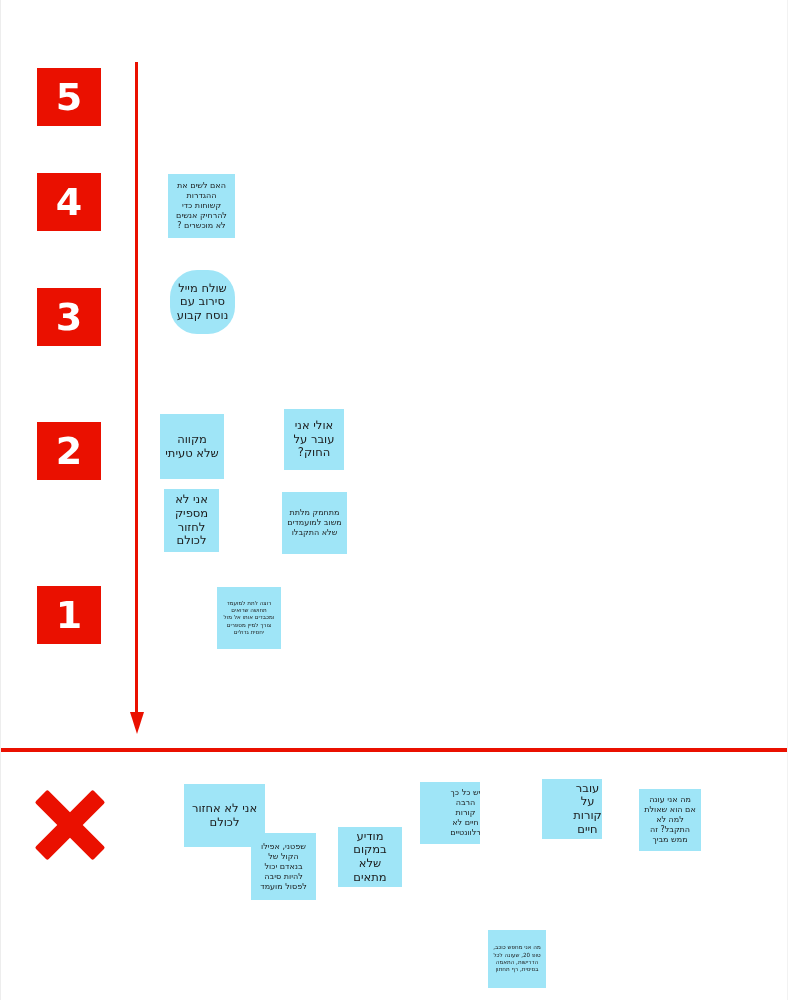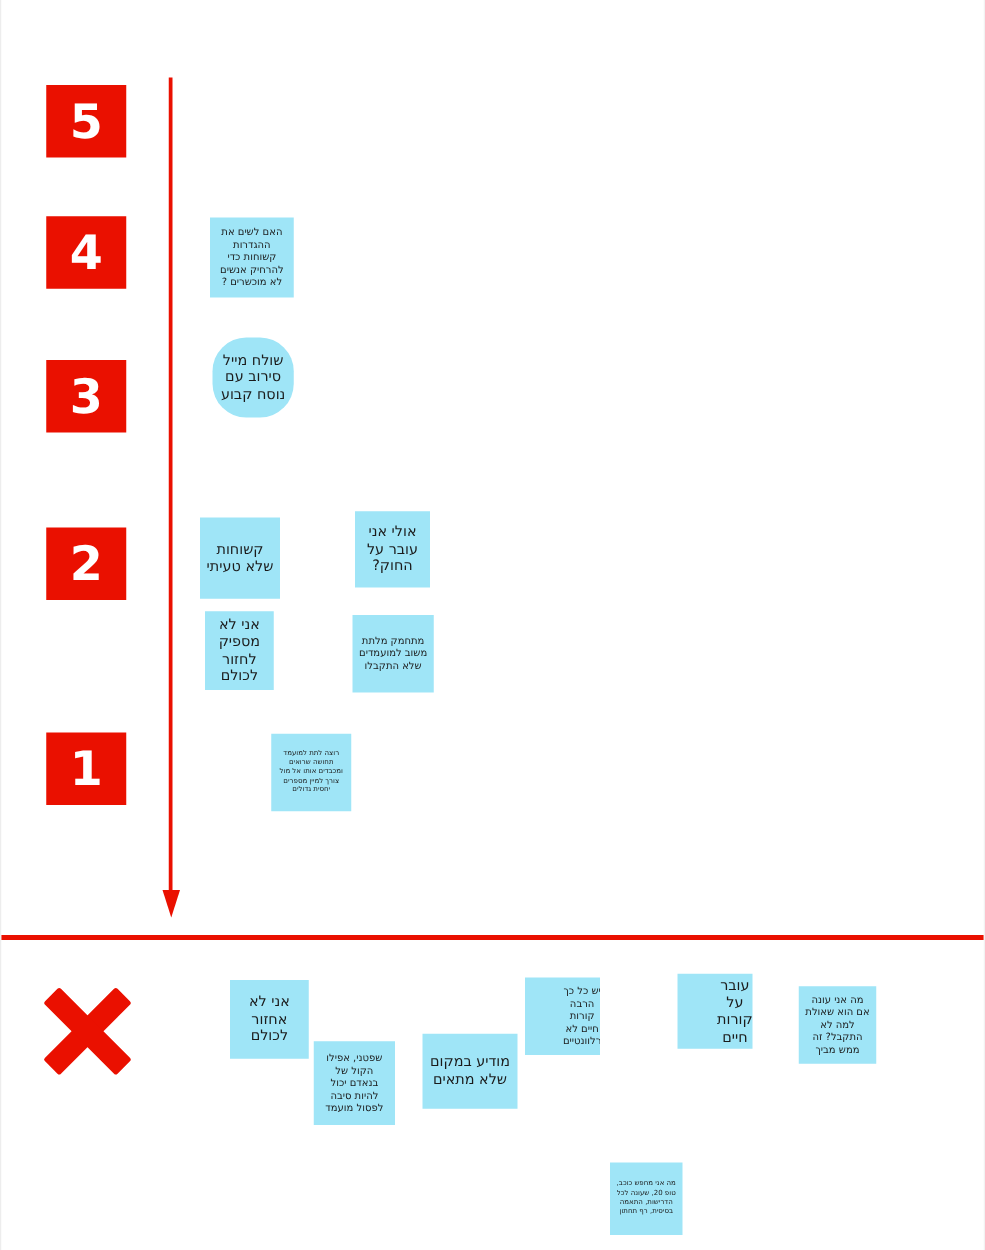--- a/index.html
+++ b/index.html
@@ -150,29 +150,29 @@
   <div class="divider"></div>
 
   <div class="x-mark">
     <span class="a"></span>
     <span class="b"></span>
   </div>
 
   <div id="notes-above">
       <div class="note sz-s" style="left: 167px; top: 174px; width: 67px; height: 64px;">האם לשים את ההגדרות קשוחות כדי להרחיק אנשים לא מוכשרים ?</div>
       <div class="note sz-m" style="left: 169px; top: 270px; width: 65px; height: 64px; border-radius: 27px;">שולח מייל סירוב עם נוסח קבוע</div>
-      <div class="note sz-m" style="left: 159px; top: 414px; width: 64px; height: 65px;">קשוחות שלא טעיתי</div>
+      <div class="note sz-m" style="left: 159px; top: 414px; width: 64px; height: 65px;">מקווה שלא טעיתי</div>
       <div class="note sz-m" style="left: 283px; top: 409px; width: 60px; height: 61px;">אולי אני עובר על החוק?</div>
       <div class="note sz-m" style="left: 163px; top: 489px; width: 55px; height: 63px;">אני לא מספיק לחזור לכולם</div>
       <div class="note sz-s" style="left: 281px; top: 492px; width: 65px; height: 62px;">מתחמק מלתת משוב למועמדים שלא התקבלו</div>
       <div class="note sz-xs" style="left: 216px; top: 587px; width: 64px; height: 62px;">רוצה לתת למועמד תחושה שרואים ומכבדים אותו אל מול צורך למיין מספרים יחסית גדולים</div>
     </div>
   <div id="notes-below">
-      <div class="note sz-m" style="left: 183px; top: 784px; width: 63px; height: 63px;">אני לא אחזור לכולם</div>
+      <div class="note sz-m" style="left: 183px; top: 784px; width: 81px; height: 63px;">אני לא אחזור לכולם</div>
       <div class="note sz-s" style="left: 250px; top: 833px; width: 65px; height: 67px;">שפטני, אפילו הקול של בנאדם יכול להיות סיבה לפסול מועמד</div>
-      <div class="note sz-m" style="left: 337px; top: 827px; width: 76px; height: 60px;">מודיע במקום שלא מתאים</div>
+      <div class="note sz-m" style="left: 337px; top: 827px; width: 64px; height: 60px;">מודיע במקום שלא מתאים</div>
       <div class="note sz-s" style="left: 419px; top: 782px; width: 60px; height: 62px; padding-left: 36px;">יש כל כך הרבה קורות חיים לא רלוונטיים</div>
       <div class="note sz-m" style="left: 541px; top: 779px; width: 60px; height: 60px; padding-left: 36px;">עובר על קורות חיים</div>
       <div class="note sz-s" style="left: 638px; top: 789px; width: 62px; height: 62px;">מה אני עונה אם הוא שאולת למה לא התקבל? זה ממש מביך</div>
       <div class="note sz-xs" style="left: 487px; top: 930px; width: 58px; height: 58px;">מה אני מחפש כוכב, טופ 20, שעונה לכל הדרישות, התאמה בסיסית, רף תחתון</div>
     </div>
 
 </div>
 
 </body></html>

